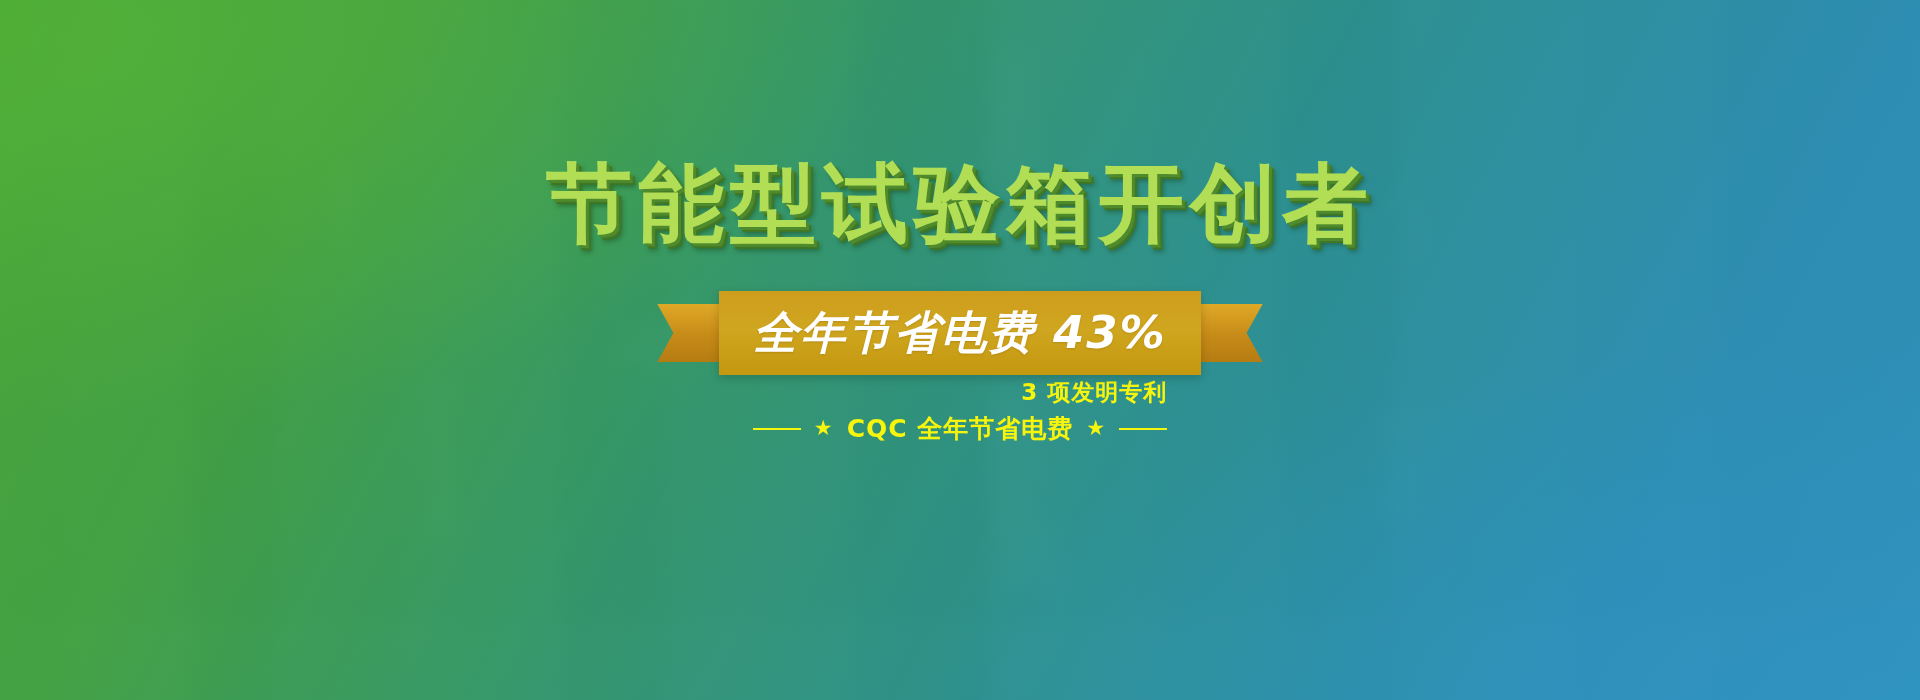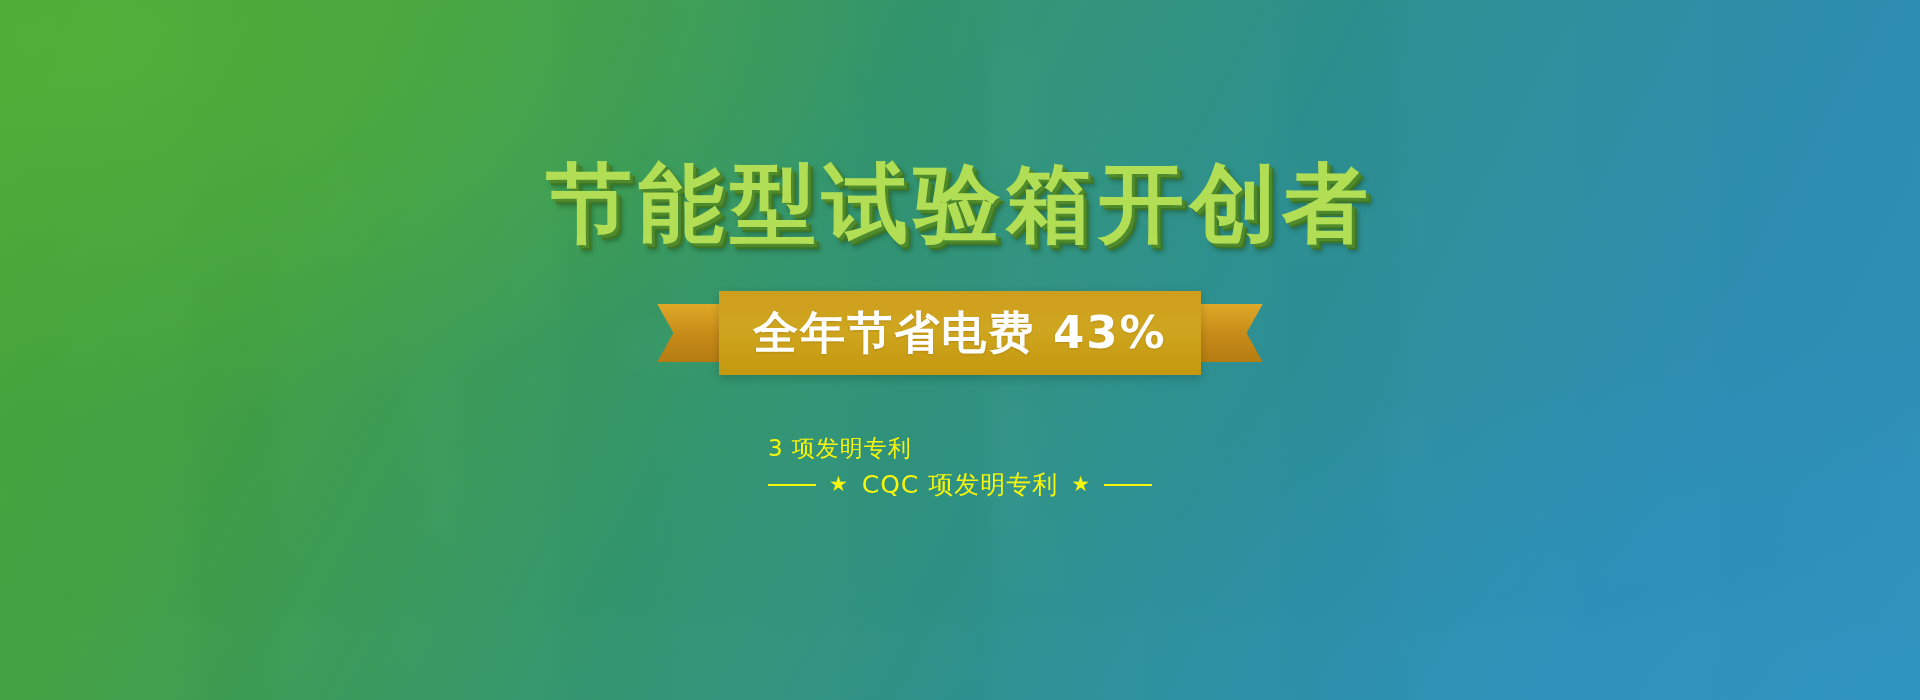--- a/index.html
+++ b/index.html
@@ -108,34 +108,34 @@
     background:linear-gradient(180deg,#dfa927 0%,#c68a18 55%,#b57c12 100%);
   }
   .ribbon-tail.left  { clip-path:polygon(0 0, 100% 0, 100% 100%, 0 100%, 26% 50%); }
   .ribbon-tail.right { clip-path:polygon(0 0, 100% 0, 74% 50%, 100% 100%, 0 100%); }
   .ribbon-main {
     height:84px;
     padding:0 34px;
     display:flex; align-items:center; justify-content:center;
     background:linear-gradient(180deg,#cf9d1d 0%,#cfa61f 45%,#c4980f 100%);
     box-shadow:0 3px 9px rgba(0,0,0,.18);
-    position:relative; z-index:2;
+    position:relative; z-index:2;font-style:italic;
   }
   .ribbon-text {
     font-size:45px; font-weight:bold; color:#ffffff;
     letter-spacing:2px; white-space:nowrap;
     font-family:"DejaVu Sans","Liberation Sans",sans-serif;
     text-shadow:0 1px 2px rgba(120,80,0,.25);
   }
 
   
   .subs {
-    margin-top:56px;
-    display:flex; flex-direction:column; align-items:flex-start;
+    display:flex; flex-direction:column; align-items:flex-end;
     color:#f7f50c;
+    font-weight:bold;
   }
   .sub {
     font-size:23px;
     line-height:1.52;
     letter-spacing:1px;
     white-space:nowrap;
     font-family:"DejaVu Sans","Liberation Sans",sans-serif;
   }
   .sub.cert {
     display:flex; align-items:center; gap:13px;
@@ -210,21 +210,21 @@
       </div>
       <div class="ribbon-tail right"></div>
     </div>
 
     <div class="subs">
       <div class="sub">3 项发明专利</div>
 
       <div class="sub cert">
         <span class="rule"></span>
         <span class="star">★</span>
-        <span>CQC 项发明专利</span>
+        <span>CQC 全年节省电费</span>
         <span class="star">★</span>
         <span class="rule"></span>
       </div>
 
     </div>
 
   </div>
 </div>
 
 </body></html>

